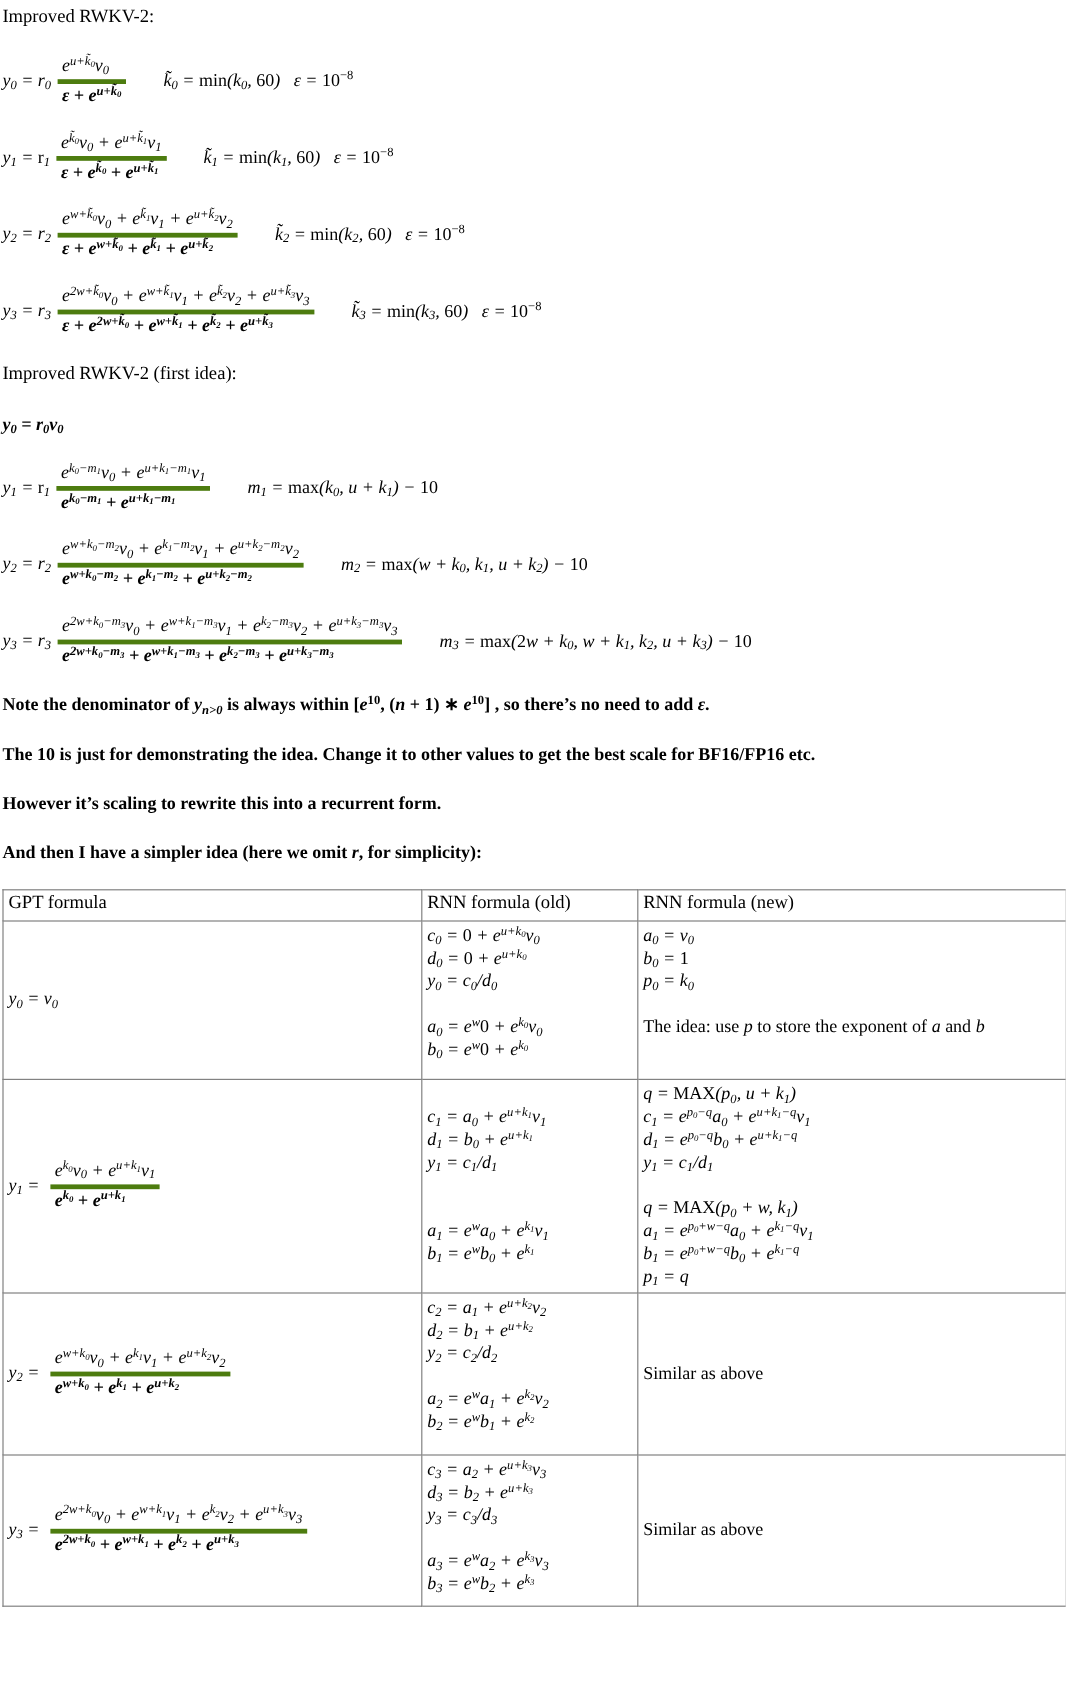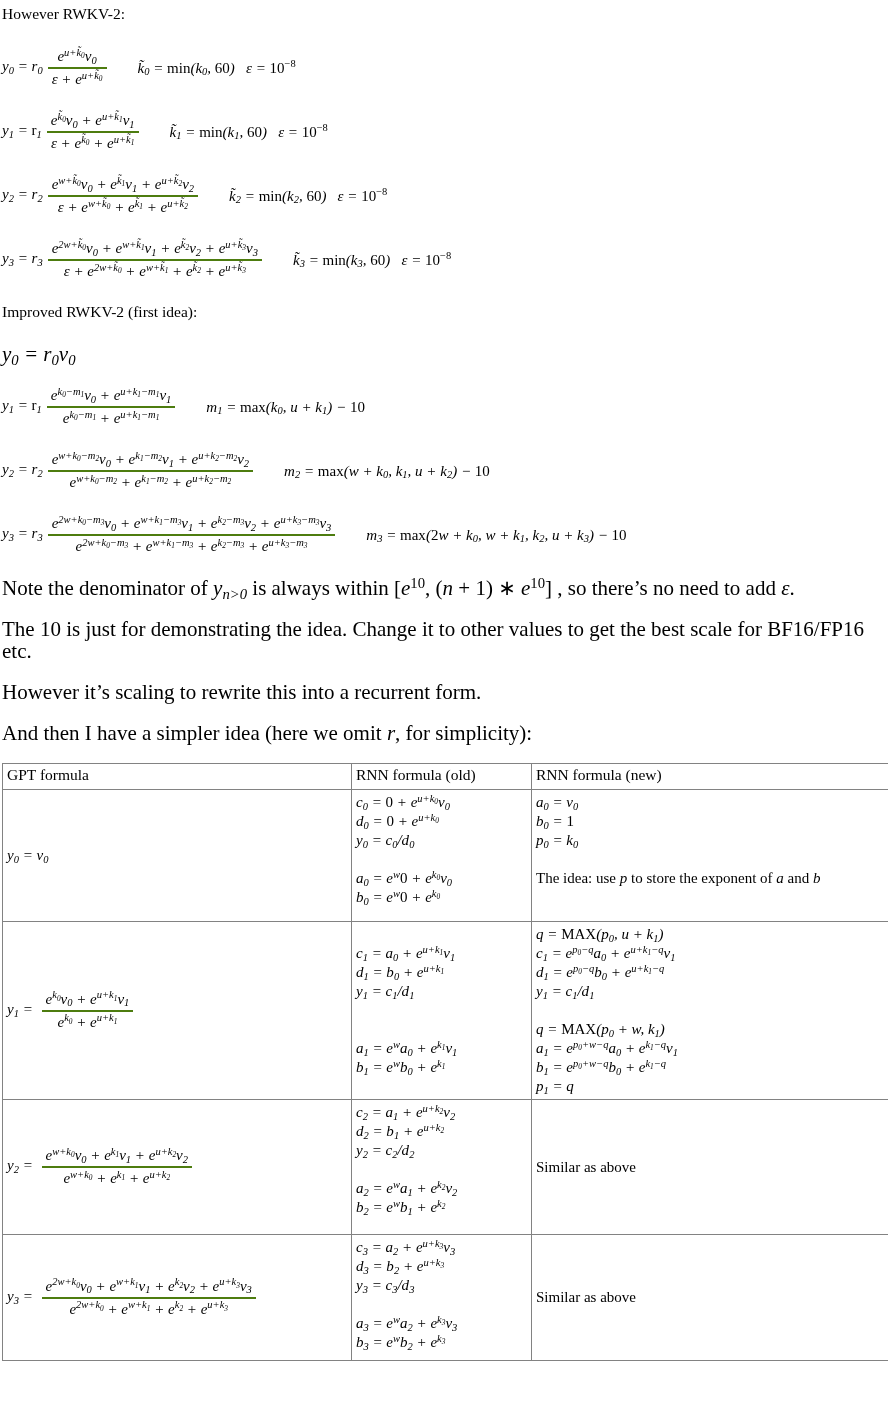--- a/index.html
+++ b/index.html
@@ -3,49 +3,49 @@
 <meta charset="utf-8">
 <style>
   * { margin:0; padding:0; box-sizing:border-box; }
   html, body { background:#ffffff; }
   body {
     width:888px; min-height:1423px;
     font-family:"Liberation Serif", serif;
     font-size:15px; color:#000;
     padding:3px 0 0 2px;
   }
-  .para { margin:19px 0; line-height:22px; font-size:21px; }
+  .para { margin:19px 0; line-height:22px; font-size:15px;font-weight:bold; }
   .heading { margin:0 0 20px 0; font-size:15.5px; font-weight:normal; }
   .math { font-style:italic;gap:48px; }
   .math .rm, .rm { font-style:normal; }
   sup { font-size:70%; line-height:0; position:relative; top:-0.48em; vertical-align:baseline; }
   sub { font-size:70%; line-height:0; position:relative; top:0.28em; vertical-align:baseline; }
-  .fr { display:inline-block; vertical-align:middle; text-align:center; margin:0 3px 0 5px; white-space:nowrap; }
+  .fr { display:inline-block; vertical-align:middle; text-align:left; margin:0 3px 0 5px; white-space:nowrap; }
   .fr .nu, .fr .de { display:block; padding:0 4px; line-height:21px; }
-  .fr .de { border-top:2px solid #4d7c0f; }
+  .fr .de { border-top:4px solid #4d7c0f;font-weight:bold; }
   .formula-row { display:flex; align-items:center; column-gap:28px; margin:18px 0; min-height:46px; white-space:nowrap; }
   .formula-row .side { white-space:nowrap; }
   
   table { border-collapse:collapse; width:886px; margin-top:14px; table-layout:fixed; }
   th, td { border:1px solid #828282; text-align:left; font-weight:normal; padding:3px 4px; vertical-align:top; font-size:15px;margin-left:24px; }
   .hdr th { height:26px; padding:2px 4px; font-size:15.5px; }
   td.lines { line-height:19px; }
   td.gpt { vertical-align:middle; line-height:21px; }
   td.vmid { vertical-align:middle; }
   tr.r1 td { height:132px; }
   tr.r2 td { height:168px; }
   tr.r3 td { height:135px; }
   tr.r4 td { height:126px; }
 </style>
 </head>
 <body>
 
 <div class="doc">
 
-  <p class="para heading">However RWKV-2:</p>
+  <p class="para heading">Improved RWKV-2:</p>
 
   <div class="formula-row math">
     <span class="main">y<sub>0</sub> = r<sub>0</sub><span class="fr"><span class="nu">e<sup>u+k̃<sub>0</sub></sup>v<sub>0</sub></span><span class="de">ε + e<sup>u+k̃<sub>0</sub></sup></span></span></span>
     <span class="side">k̃<sub>0</sub> = <span class="rm">min</span>(k<sub>0</sub>, <span class="rm">60</span>)&nbsp;&nbsp;&nbsp;ε = <span class="rm">10<sup>−8</sup></span></span>
   </div>
   <div class="formula-row math">
     <span class="main">y<sub>1</sub> = <span class="rm">r</span><sub>1</sub><span class="fr"><span class="nu">e<sup>k̃<sub>0</sub></sup>v<sub>0</sub> + e<sup>u+k̃<sub>1</sub></sup>v<sub>1</sub></span><span class="de">ε + e<sup>k̃<sub>0</sub></sup> + e<sup>u+k̃<sub>1</sub></sup></span></span></span>
     <span class="side">k̃<sub>1</sub> = <span class="rm">min</span>(k<sub>1</sub>, <span class="rm">60</span>)&nbsp;&nbsp;&nbsp;ε = <span class="rm">10<sup>−8</sup></span></span>
   </div>
   <div class="formula-row math">

